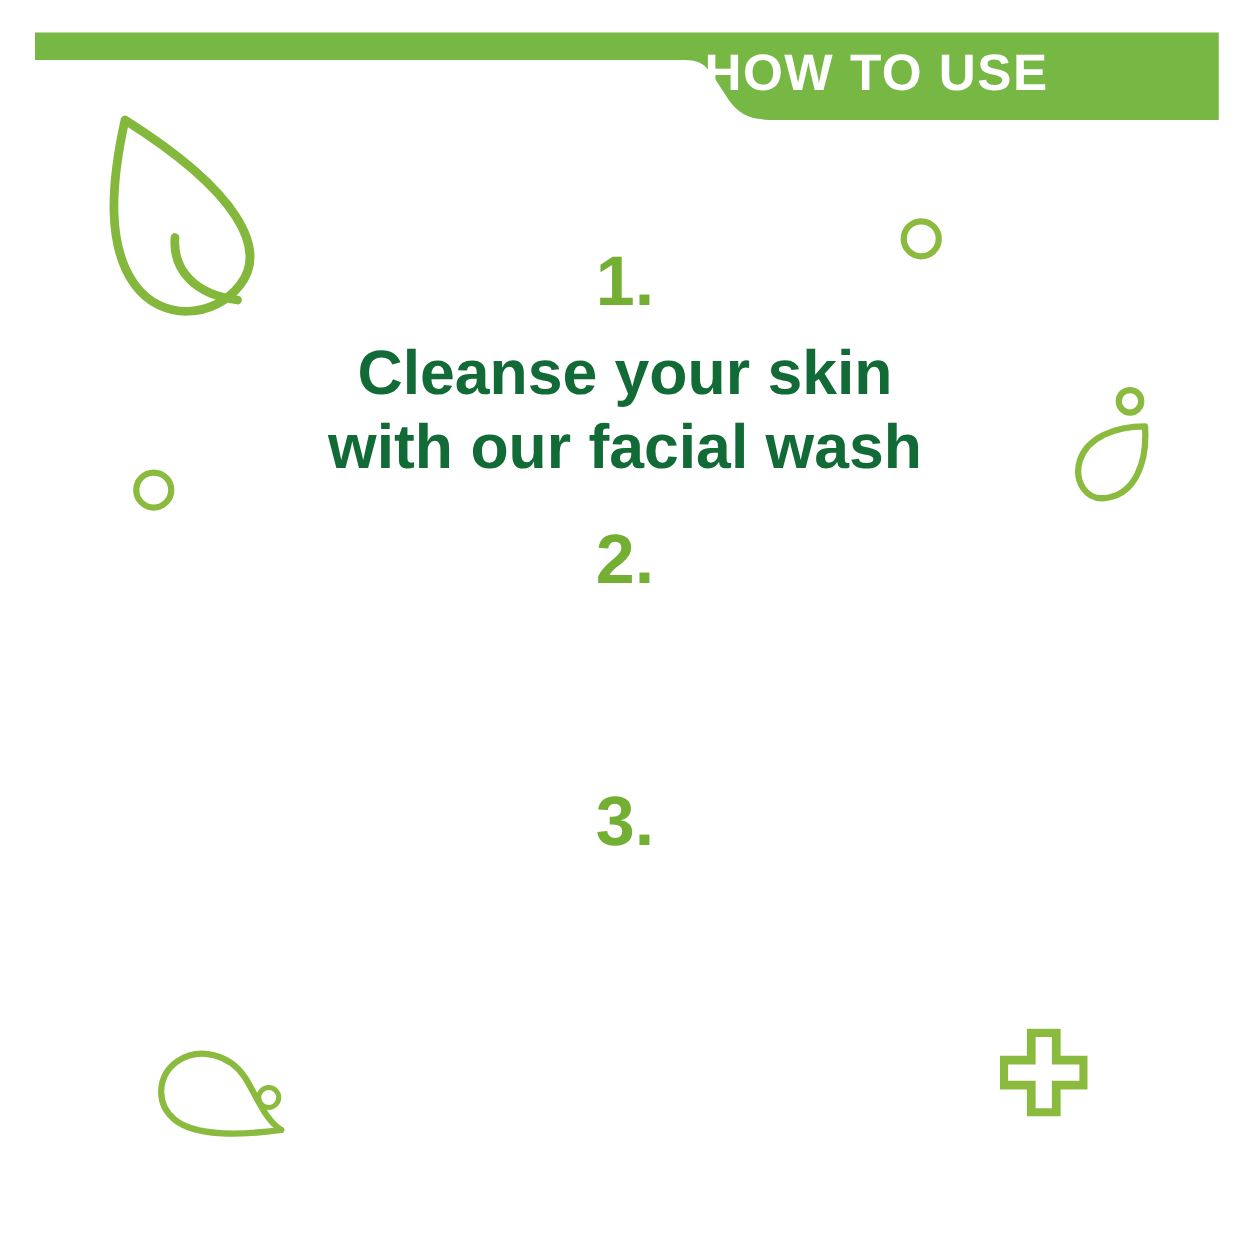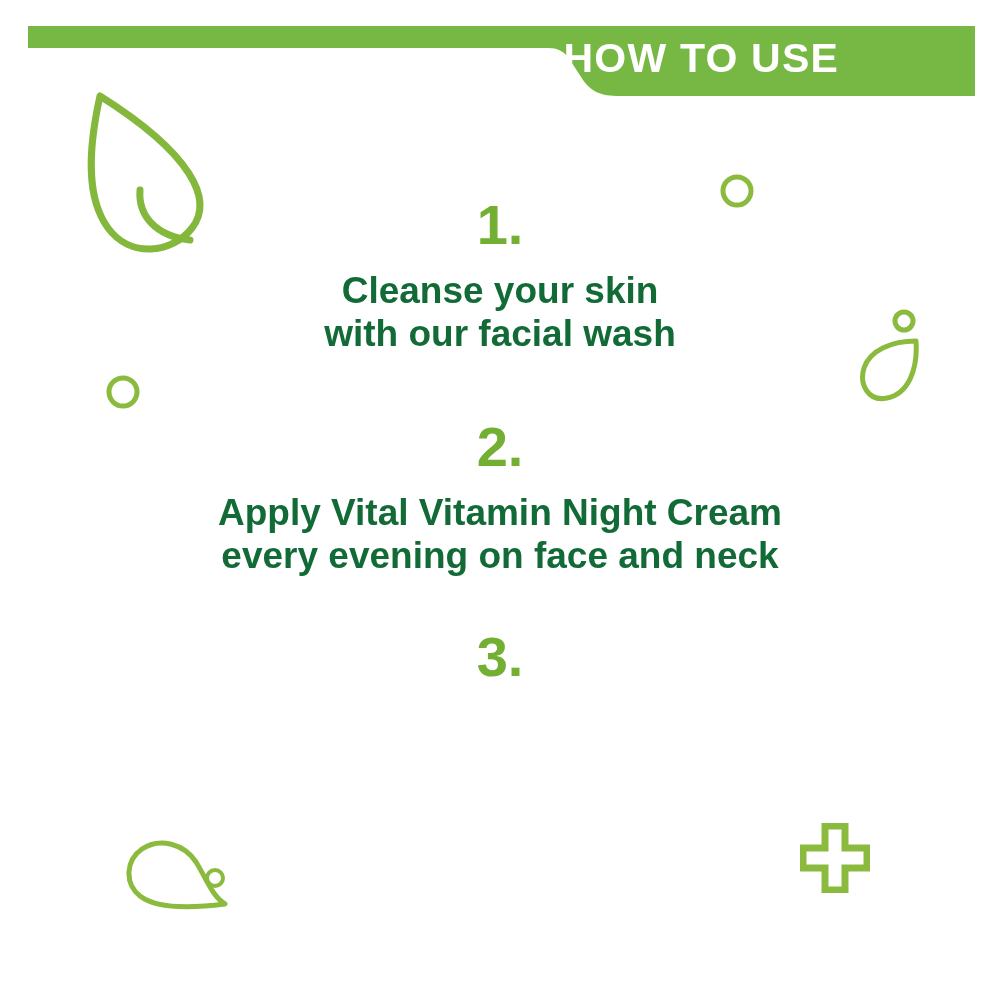--- a/index.html
+++ b/index.html
@@ -48,21 +48,21 @@
     text-align:center;
   }
   .step-number {
     font-size:56px;
     font-weight:bold;
     color:#72af33;
     line-height:1.05;
     font-family:"Liberation Sans", sans-serif;
   }
   .step-text {
-    font-size:37px;
+    font-size:50px;
     font-weight:bold;
     color:#126b37;
     line-height:1.18;
     font-family:"Liberation Sans", sans-serif;
     white-space:pre-line;
     margin-top:14px;
   }
   #step-1 { top:196px; }
   #step-2 { top:418px; }
   #step-3 { top:628px; }
@@ -149,22 +149,20 @@
   <div id="steps">
 
     <div class="step" id="step-1">
       <div class="step-number">1.</div>
       <div class="step-text">Cleanse your skin
 with our facial wash</div>
     </div>
 
     <div class="step" id="step-2">
       <div class="step-number">2.</div>
-      <div class="step-text">Apply Vital Vitamin Night Cream
-every evening on face and neck</div>
     </div>
 
     <div class="step" id="step-3">
       <div class="step-number">3.</div>
     </div>
 
   </div>
 
 </div>
 

